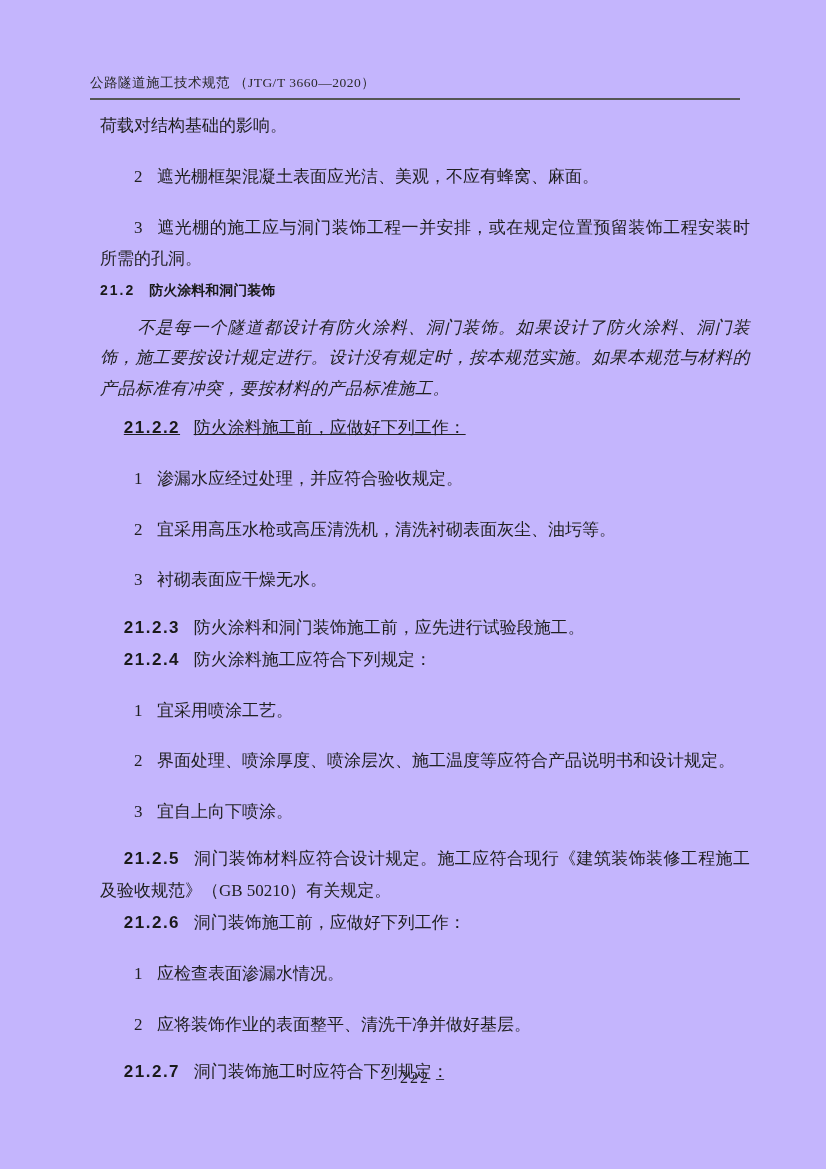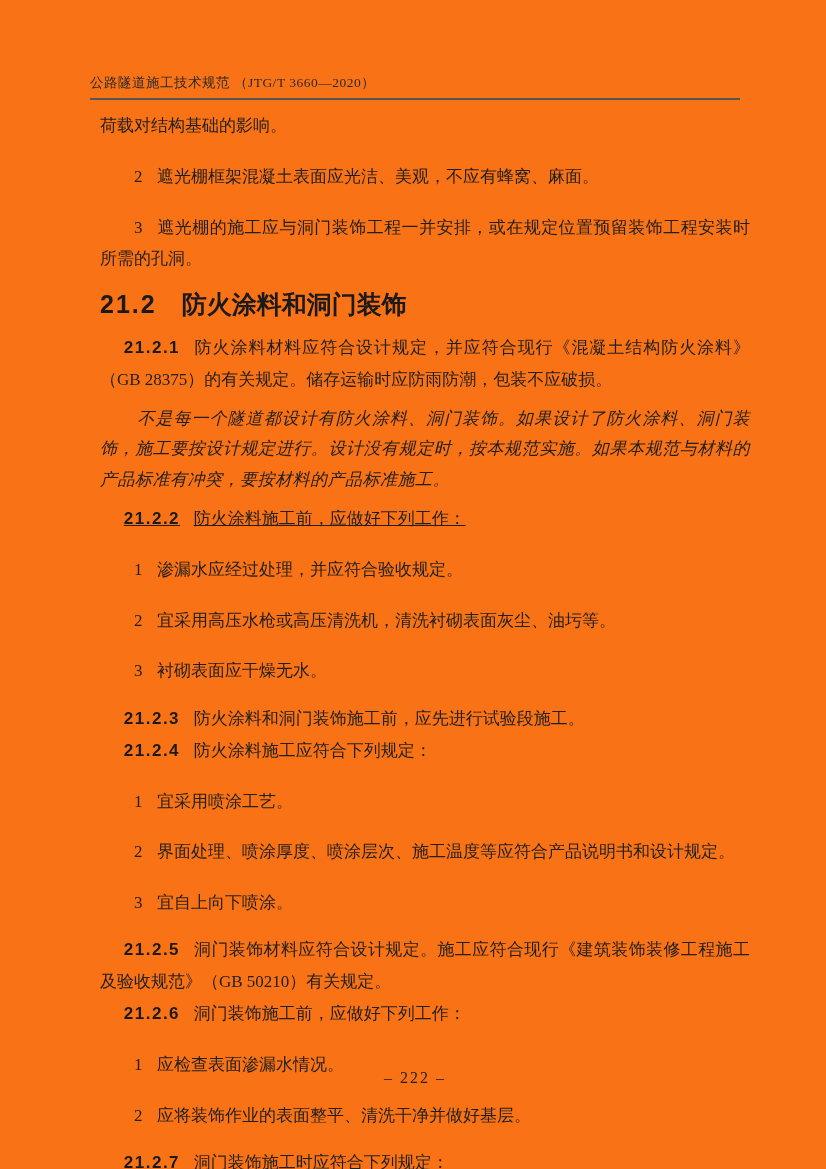--- a/index.html
+++ b/index.html
@@ -1,21 +1,21 @@
 <!DOCTYPE html>
 <html><head>
 <meta charset="utf-8">
 <style>
   * { margin: 0; padding: 0; box-sizing: border-box; }
   html, body { background: #ffffff; }
   .page {
     position: relative;
     width: 826px;
     height: 1169px;
-    background: #f97316;
+    background: #c4b5fd;
     color: #1f1f1f;
     font-family: "Liberation Serif", "DejaVu Serif", serif;
     overflow: hidden;
   }
 
   
   .running-header {
     position: absolute;
     left: 90px;
     top: 74px;
@@ -40,23 +40,22 @@
 
   p.cont { text-indent: 0; }
 
   p.li { text-indent: 2em; line-height: 31.5px; margin-top: 19px; }
   p.li .item-num {
     font-family: "Liberation Serif", "DejaVu Serif", serif;
     margin-right: 0.85em;
   }
 
   h2.section-heading {
-    margin-top: 14px;
     font-family: "Liberation Sans", "DejaVu Sans", sans-serif;
-    font-size: 25px;
+    font-size: 14px;
     font-weight: bold;
     line-height: 30px;
     color: #1a1a1a;
   }
   h2.section-heading .sec-num { letter-spacing: 2px; margin-right: 1em; }
 
   p.clause { text-indent: 1.4em; }
   p.clause .clause-num {
     font-family: "Liberation Sans", "DejaVu Sans", sans-serif;
     font-weight: bold;
@@ -115,23 +114,20 @@
       <span class="item-num">2</span><span>遮光棚框架混凝土表面应光洁、美观，不应有蜂窝、麻面。</span>
     </p>
     <p class="li">
       <span class="item-num">3</span><span>遮光棚的施工应与洞门装饰工程一并安排，或在规定位置预留装饰工程安装时所需的孔洞。</span>
     </p>
 
     <h2 class="section-heading">
       <span class="sec-num">21.2</span><span>防火涂料和洞门装饰</span>
     </h2>
 
-    <p class="clause mt-a">
-      <span class="clause-num">21.2.1</span><span>防火涂料材料应符合设计规定，并应符合现行《混凝土结构防火涂料》（GB 28375）的有关规定。储存运输时应防雨防潮，包装不应破损。</span>
-    </p>
 
     <div class="commentary">
       <p class="cm-body">不是每一个隧道都设计有防火涂料、洞门装饰。如果设计了防火涂料、洞门装饰，施工要按设计规定进行。设计没有规定时，按本规范实施。如果本规范与材料的产品标准有冲突，要按材料的产品标准施工。</p>
     </div>
 
     <p class="clause mt-c">
       <span class="clause-num">21.2.2</span><span>防火涂料施工前，应做好下列工作：</span>
     </p>
     <p class="li">
       <span class="item-num">1</span><span>渗漏水应经过处理，并应符合验收规定。</span>

